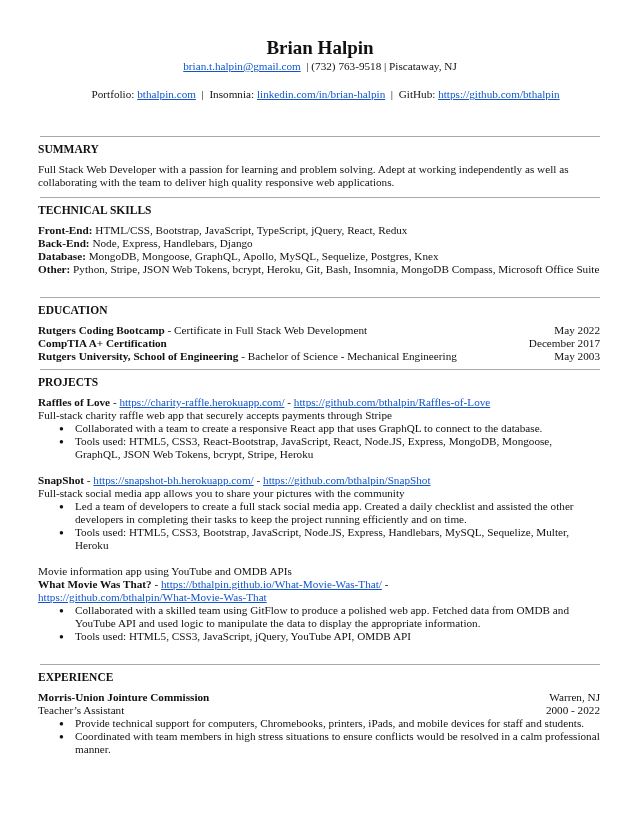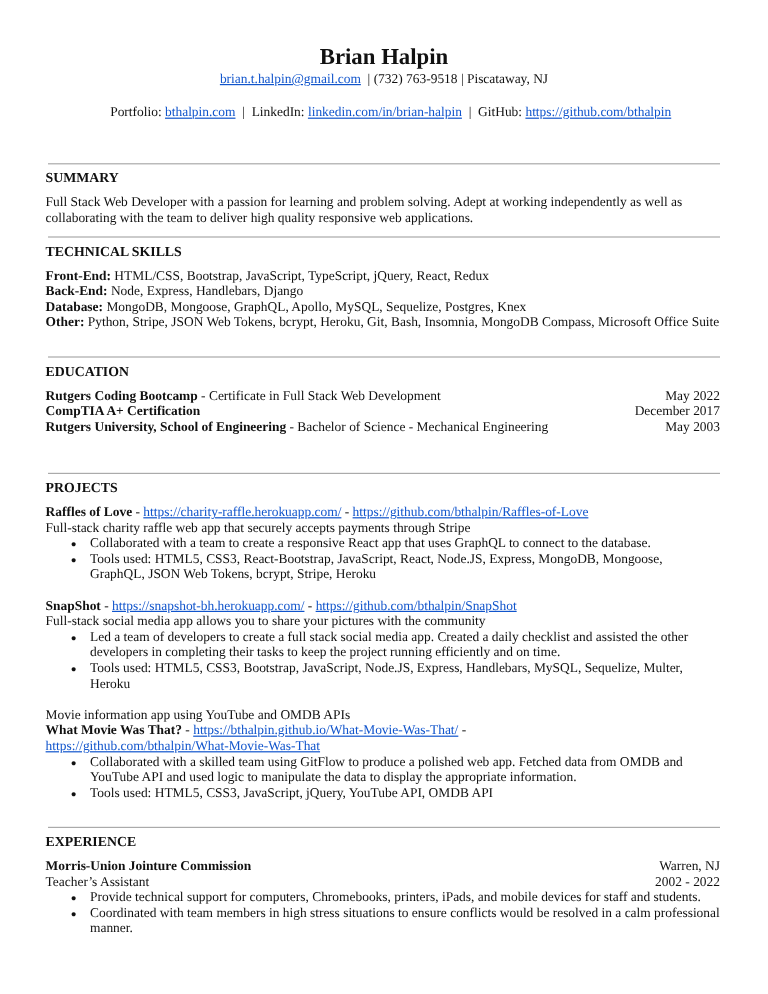--- a/index.html
+++ b/index.html
@@ -41,21 +41,21 @@
 </head>
 <body>
 
 <div class="page">
 
   <div class="name">Brian Halpin</div>
   <div class="contact">
     <a href="#">brian.t.halpin@gmail.com</a><span style="white-space:pre">  | (732) 763-9518 | Piscataway, NJ</span>
   </div>
   <div class="contact" style="white-space:pre">
-    <span>Portfolio: </span><a href="#">bthalpin.com</a><span>  |  </span><span>LinkedIn: </span><a href="#">linkedin.com/in/brian-halpin</a><span>  |  </span><span>GitHub: </span><a href="#">https://github.com/bthalpin</a>
+    <span>Portfolio: </span><a href="#">bthalpin.com</a><span>  |  </span><span>Insomnia: </span><a href="#">linkedin.com/in/brian-halpin</a><span>  |  </span><span>GitHub: </span><a href="#">https://github.com/bthalpin</a>
   </div>
 
   <div class="section" style="margin-top:21px;">
     <hr class="rule">
     <div class="sec-title">SUMMARY</div>
     <div>Full Stack Web Developer with a passion for learning and problem solving. Adept at working independently as well as collaborating with the team to deliver high quality responsive web applications.</div>
   </div>
 
   <div class="section" style="margin-top:8px;">
     <hr class="rule">
@@ -76,21 +76,21 @@
     <div class="row">
       <span><b>CompTIA A+ Certification</b><span></span></span>
       <span>December 2017</span>
     </div>
     <div class="row">
       <span><b>Rutgers University, School of Engineering</b><span> - Bachelor of Science - Mechanical Engineering</span></span>
       <span>May 2003</span>
     </div>
   </div>
 
-  <div class="section" style="margin-top:31px;">
+  <div class="section" style="margin-top:6px;">
     <hr class="rule">
     <div class="sec-title">PROJECTS</div>
 
     <div class="project">
       <div><b>Raffles of Love</b><span> - </span><a href="#">https://charity-raffle.herokuapp.com/</a><span> - </span><a href="#">https://github.com/bthalpin/Raffles-of-Love</a></div>
       <div>Full-stack charity raffle web app that securely accepts payments through Stripe</div>
       <ul class="bullets">
         <li>Collaborated with a team to create a responsive React app that uses GraphQL to connect to the database.</li>
         <li>Tools used: HTML5, CSS3, React-Bootstrap, JavaScript, React, Node.JS, Express, MongoDB, Mongoose, GraphQL, JSON Web Tokens, bcrypt, Stripe, Heroku</li>
       </ul>
@@ -117,21 +117,21 @@
 
   <div class="section" style="margin-top:21px;">
     <hr class="rule">
     <div class="sec-title">EXPERIENCE</div>
     <div class="row">
       <b>Morris-Union Jointure Commission</b>
       <span>Warren, NJ</span>
     </div>
     <div class="row">
       <span>Teacher’s Assistant</span>
-      <span>2002 - 2022</span>
+      <span>2000 - 2022</span>
     </div>
     <ul class="bullets">
       <li>Provide technical support for computers, Chromebooks, printers, iPads, and mobile devices for staff and students.</li>
       <li>Coordinated with team members in high stress situations to ensure conflicts would be resolved in a calm professional manner.</li>
     </ul>
   </div>
 
 </div>
 
 </body></html>

